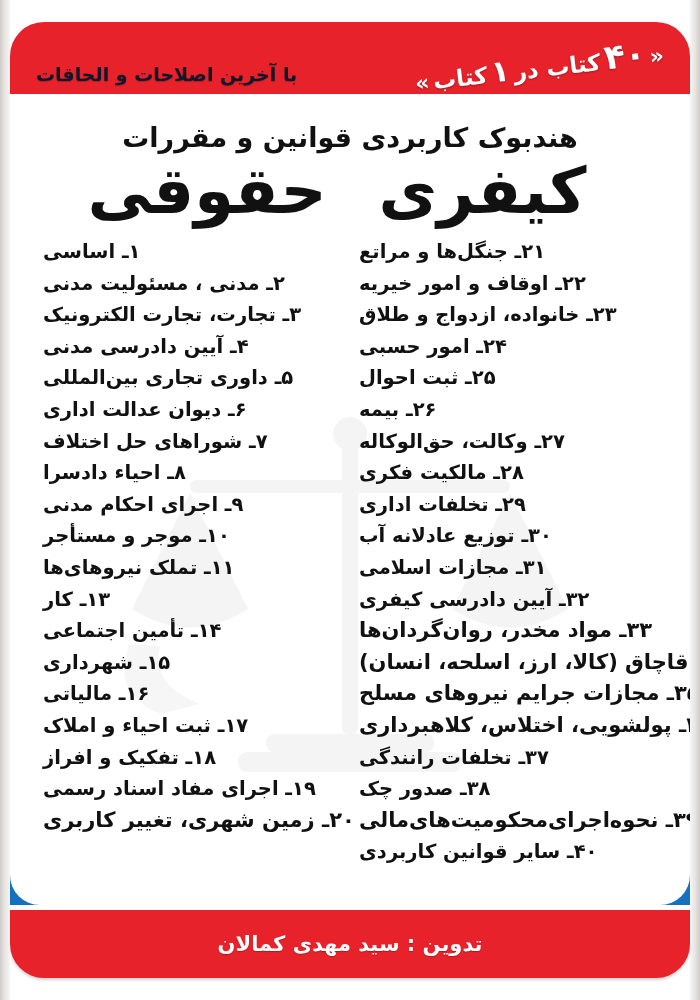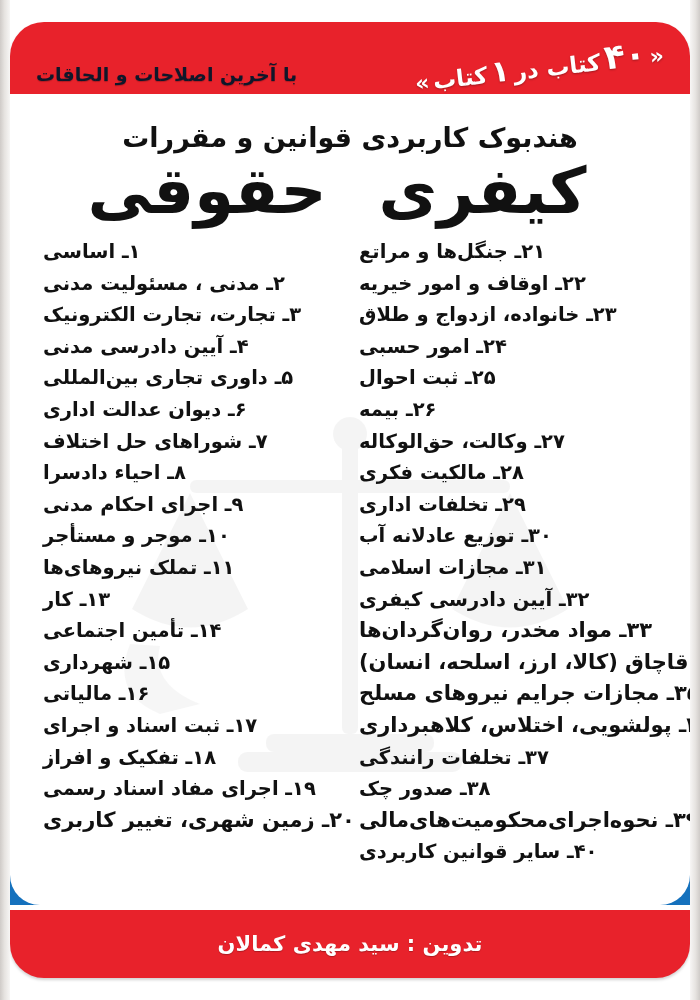--- a/index.html
+++ b/index.html
@@ -294,21 +294,21 @@
         <div class="list-item">۶ـ دیوان عدالت اداری</div>
         <div class="list-item">۷ـ شوراهای حل اختلاف</div>
         <div class="list-item">۸ـ احیاء دادسرا</div>
         <div class="list-item">۹ـ اجرای احکام مدنی</div>
         <div class="list-item">۱۰ـ موجر و مستأجر</div>
         <div class="list-item">۱۱ـ تملک نیروهای‌ها</div>
         <div class="list-item">۱۳ـ کار</div>
         <div class="list-item">۱۴ـ تأمین اجتماعی</div>
         <div class="list-item">۱۵ـ شهرداری</div>
         <div class="list-item">۱۶ـ مالیاتی</div>
-        <div class="list-item">۱۷ـ ثبت اسناد و اجرای</div>
+        <div class="list-item">۱۷ـ ثبت احیاء و املاک</div>
         <div class="list-item">۱۸ـ تفکیک و افراز</div>
         <div class="list-item">۱۹ـ اجرای مفاد اسناد رسمی</div>
         <div class="list-item tight">۲۰ـ زمین شهری، تغییر کاربری</div>
       </div>
 
     </div>
   </div>
 
   <div class="blue-bar left" style="background: rgb(21, 113, 189);"></div>
   <div class="blue-bar right" style="background: rgb(21, 113, 189);"></div>

